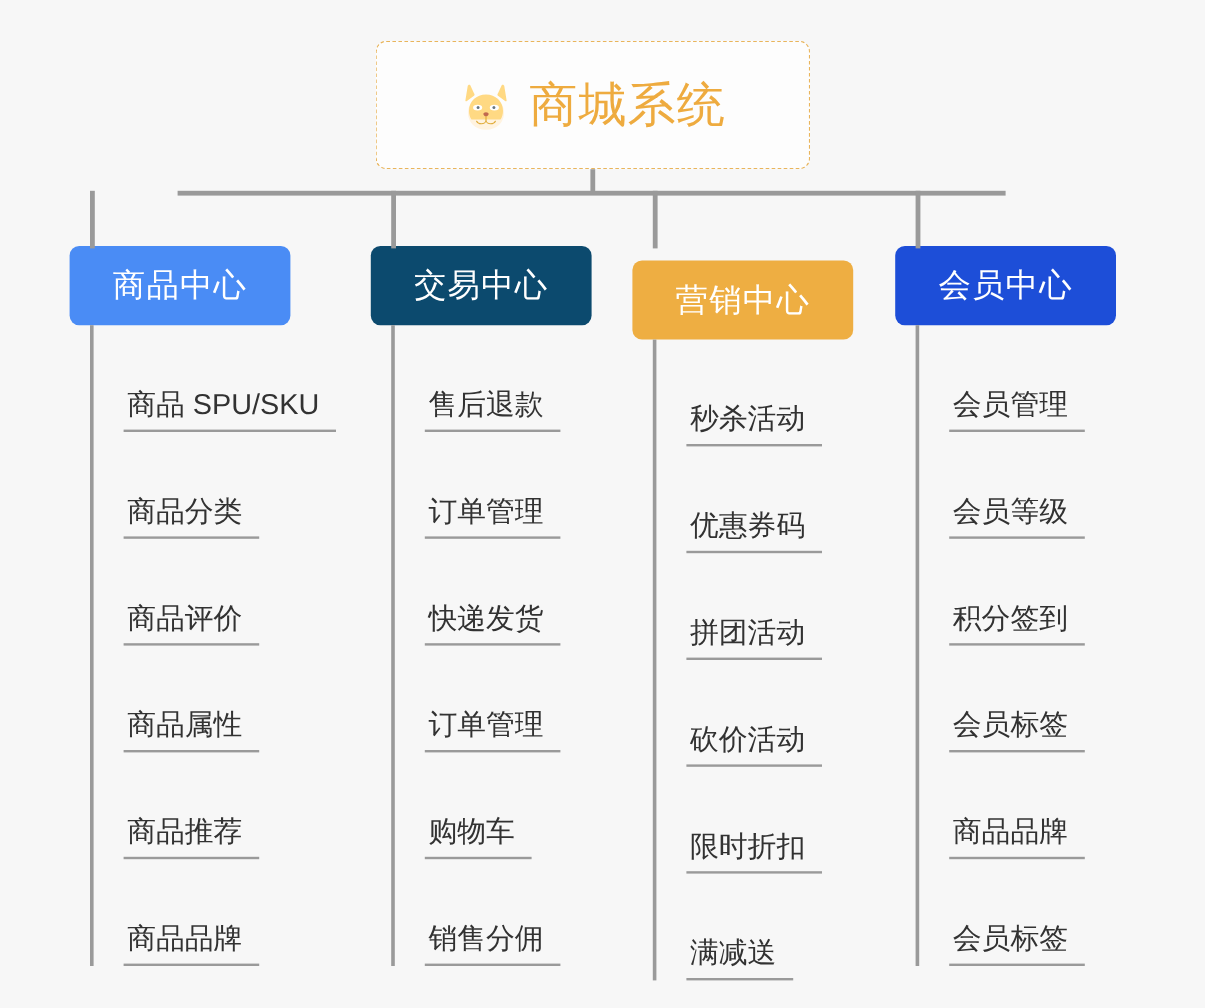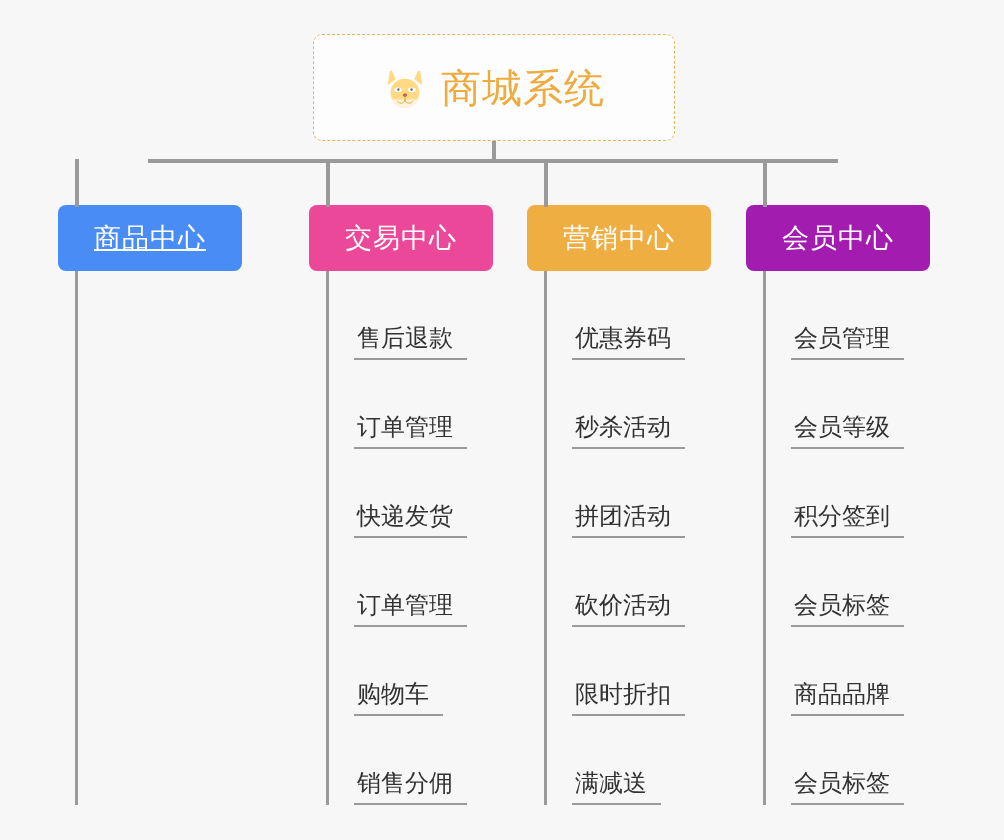--- a/index.html
+++ b/index.html
@@ -146,27 +146,47 @@
       </svg>
     </span>
     <span class="root-title">商城系统</span>
   </div>
 
   <div class="root-stem"></div>
   <div class="bus-line"></div>
 
   <div id="columns-host">
       <div class="column" style="left: 58px; width: 184px;">
-        <div class="cat-box" style="background: rgb(74, 140, 245); text-decoration: underline;">
+        <div class="cat-box" style="background: rgb(74, 140, 245);">
           <span>商品中心</span>
         </div>
         <div class="spine" style="height: 534px;"></div>
+        <div class="leaves">
+          <div class="leaf">
+            <span class="leaf-inner">商品 SPU/SKU</span>
+          </div>
+          <div class="leaf">
+            <span class="leaf-inner">商品分类</span>
+          </div>
+          <div class="leaf">
+            <span class="leaf-inner">商品评价</span>
+          </div>
+          <div class="leaf">
+            <span class="leaf-inner">商品属性</span>
+          </div>
+          <div class="leaf">
+            <span class="leaf-inner">商品推荐</span>
+          </div>
+          <div class="leaf">
+            <span class="leaf-inner">商品品牌</span>
+          </div>
+        </div>
       </div>
       <div class="column" style="left: 309px; width: 184px;">
-        <div class="cat-box" style="background: #ec4899;">
+        <div class="cat-box" style="background: #0c4a6e;">
           <span>交易中心</span>
         </div>
         <div class="spine" style="height: 534px;"></div>
         <div class="leaves">
           <div class="leaf">
             <span class="leaf-inner">售后退款</span>
           </div>
           <div class="leaf">
             <span class="leaf-inner">订单管理</span>
           </div>
@@ -177,48 +197,48 @@
             <span class="leaf-inner">订单管理</span>
           </div>
           <div class="leaf">
             <span class="leaf-inner">购物车</span>
           </div>
           <div class="leaf">
             <span class="leaf-inner">销售分佣</span>
           </div>
         </div>
       </div>
-      <div class="column" style="left: 527px; width: 184px;">
+      <div class="column" style="left: 527px; width: 184px; margin-top: 12px;">
         <div class="cat-box" style="background: rgb(238, 174, 66);">
           <span>营销中心</span>
         </div>
         <div class="spine" style="height: 534px;"></div>
         <div class="leaves">
           <div class="leaf">
+            <span class="leaf-inner">秒杀活动</span>
+          </div>
+          <div class="leaf">
             <span class="leaf-inner">优惠券码</span>
           </div>
           <div class="leaf">
-            <span class="leaf-inner">秒杀活动</span>
-          </div>
-          <div class="leaf">
             <span class="leaf-inner">拼团活动</span>
           </div>
           <div class="leaf">
             <span class="leaf-inner">砍价活动</span>
           </div>
           <div class="leaf">
             <span class="leaf-inner">限时折扣</span>
           </div>
           <div class="leaf">
             <span class="leaf-inner">满减送</span>
           </div>
         </div>
       </div>
       <div class="column" style="left: 746px; width: 184px;">
-        <div class="cat-box" style="background: #a21caf;">
+        <div class="cat-box" style="background: #1d4ed8;">
           <span>会员中心</span>
         </div>
         <div class="spine" style="height: 534px;"></div>
         <div class="leaves">
           <div class="leaf">
             <span class="leaf-inner">会员管理</span>
           </div>
           <div class="leaf">
             <span class="leaf-inner">会员等级</span>
           </div>

